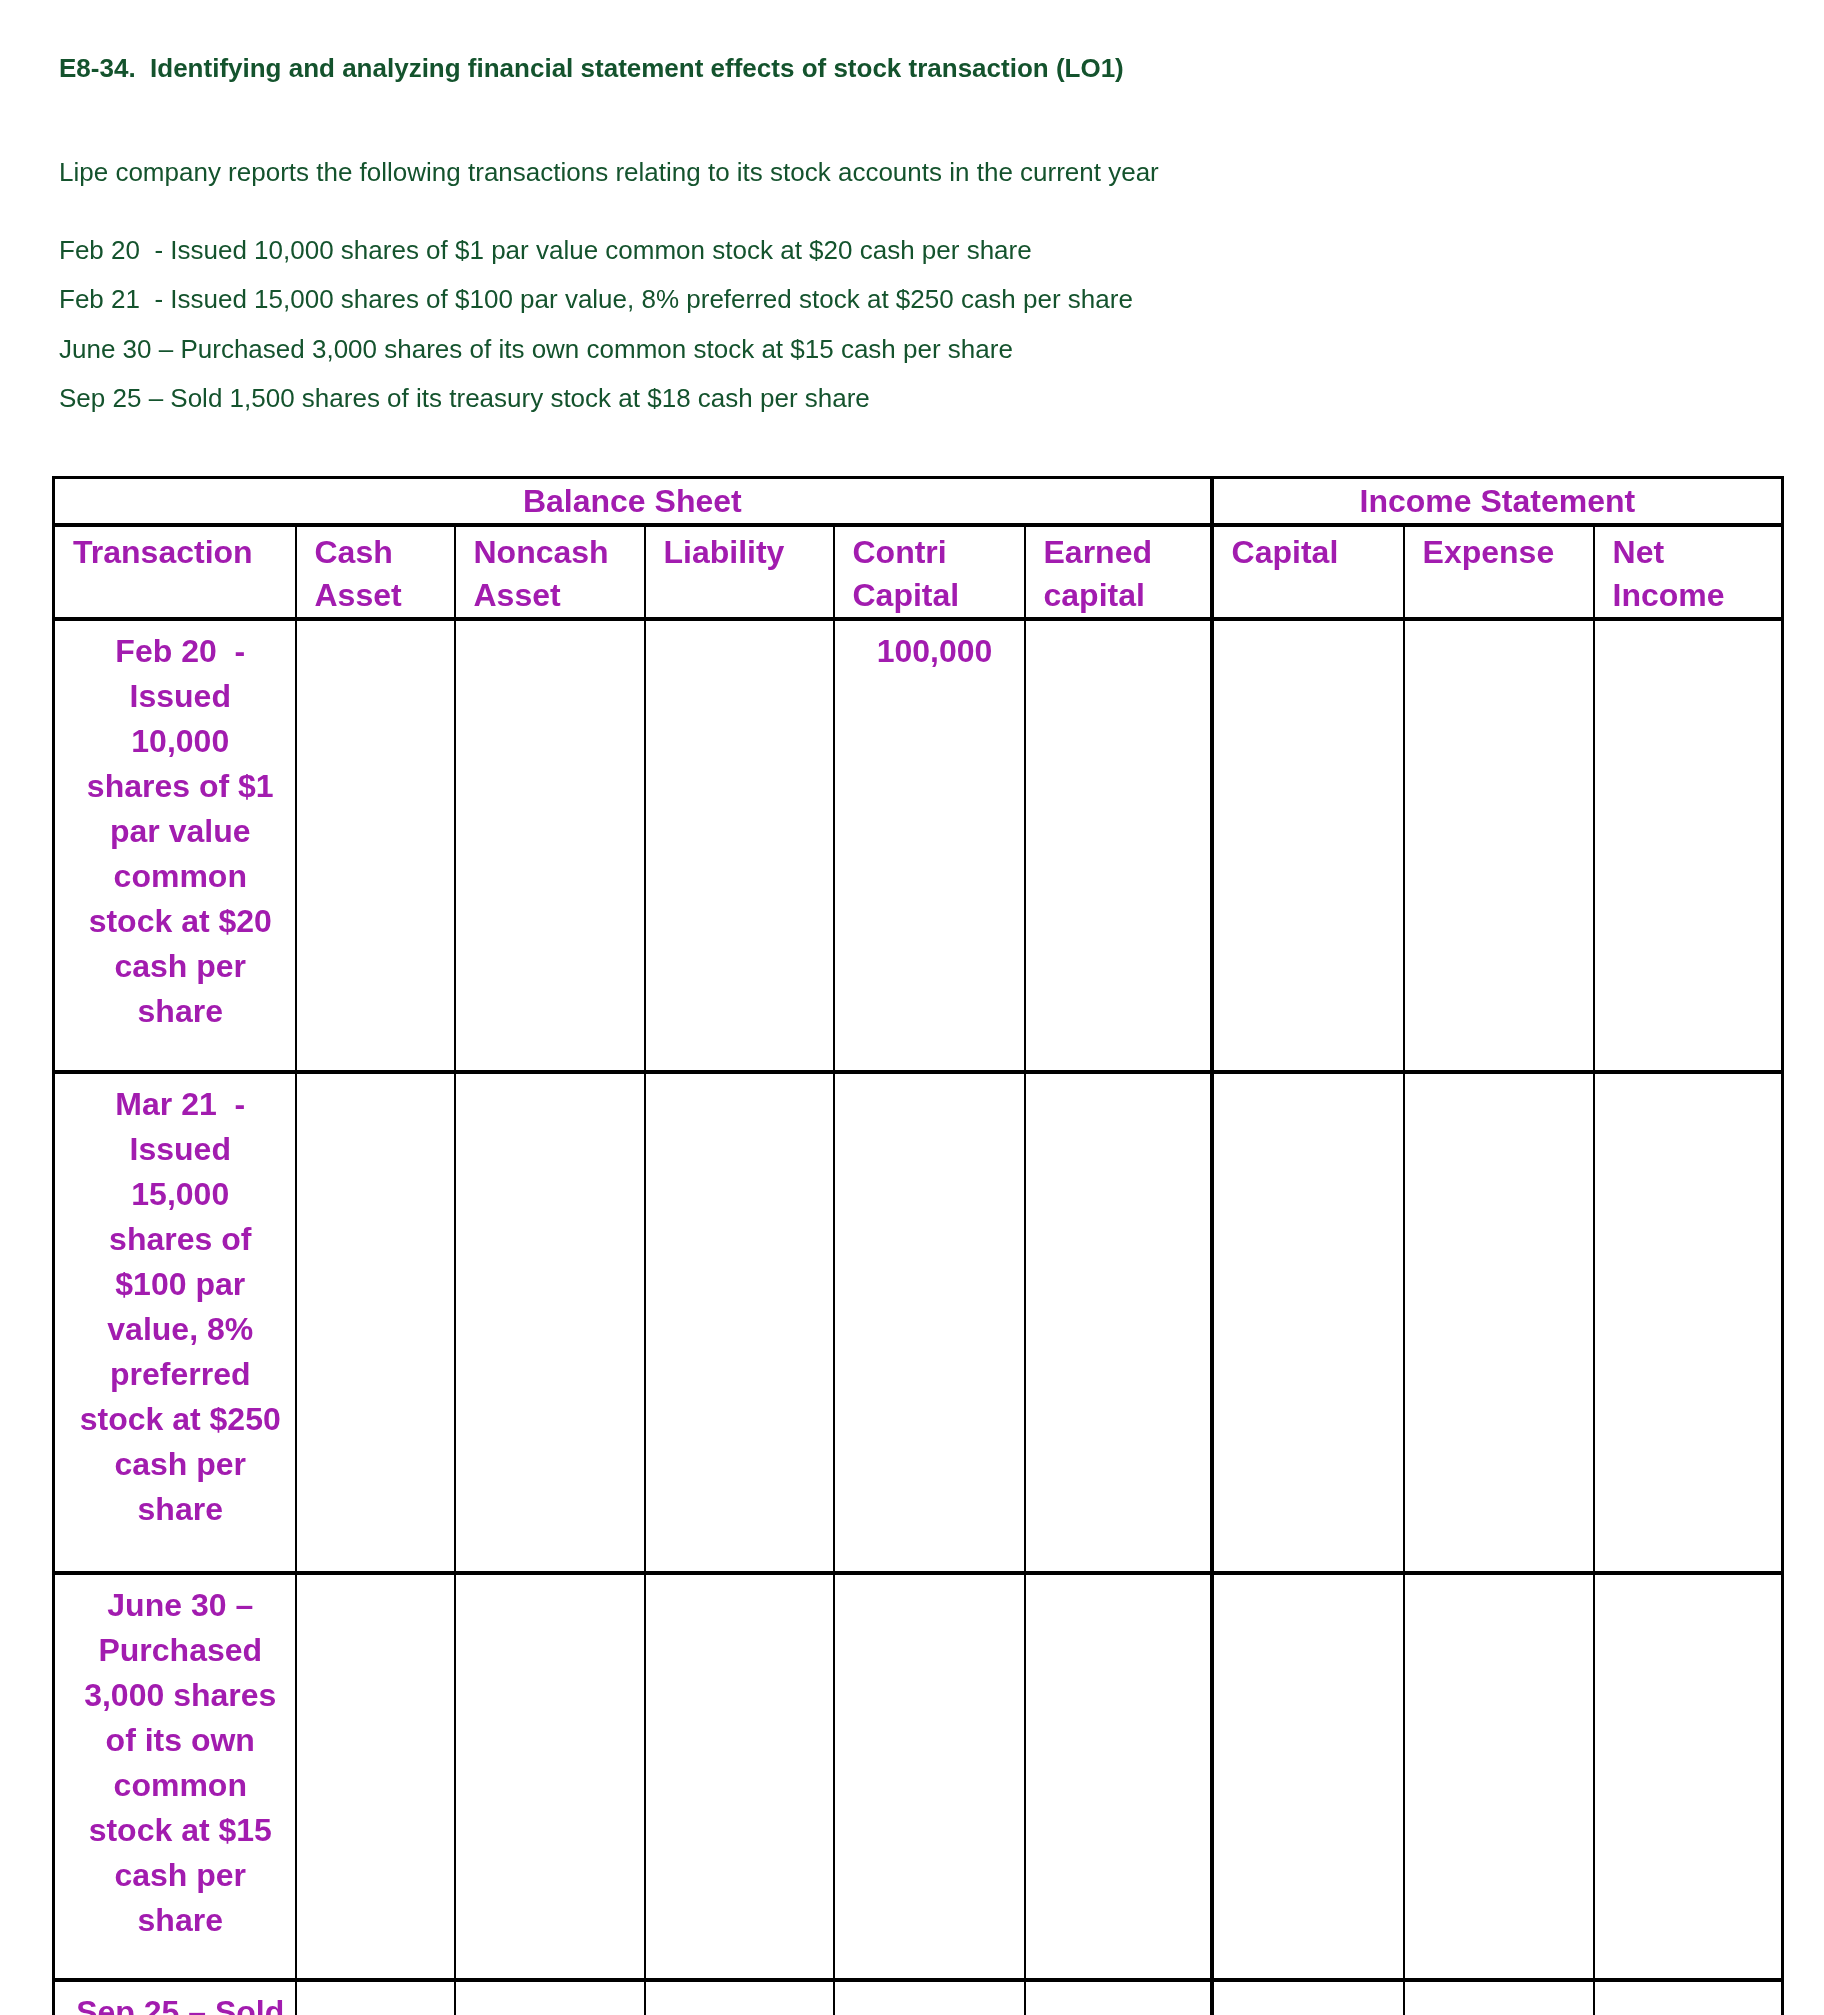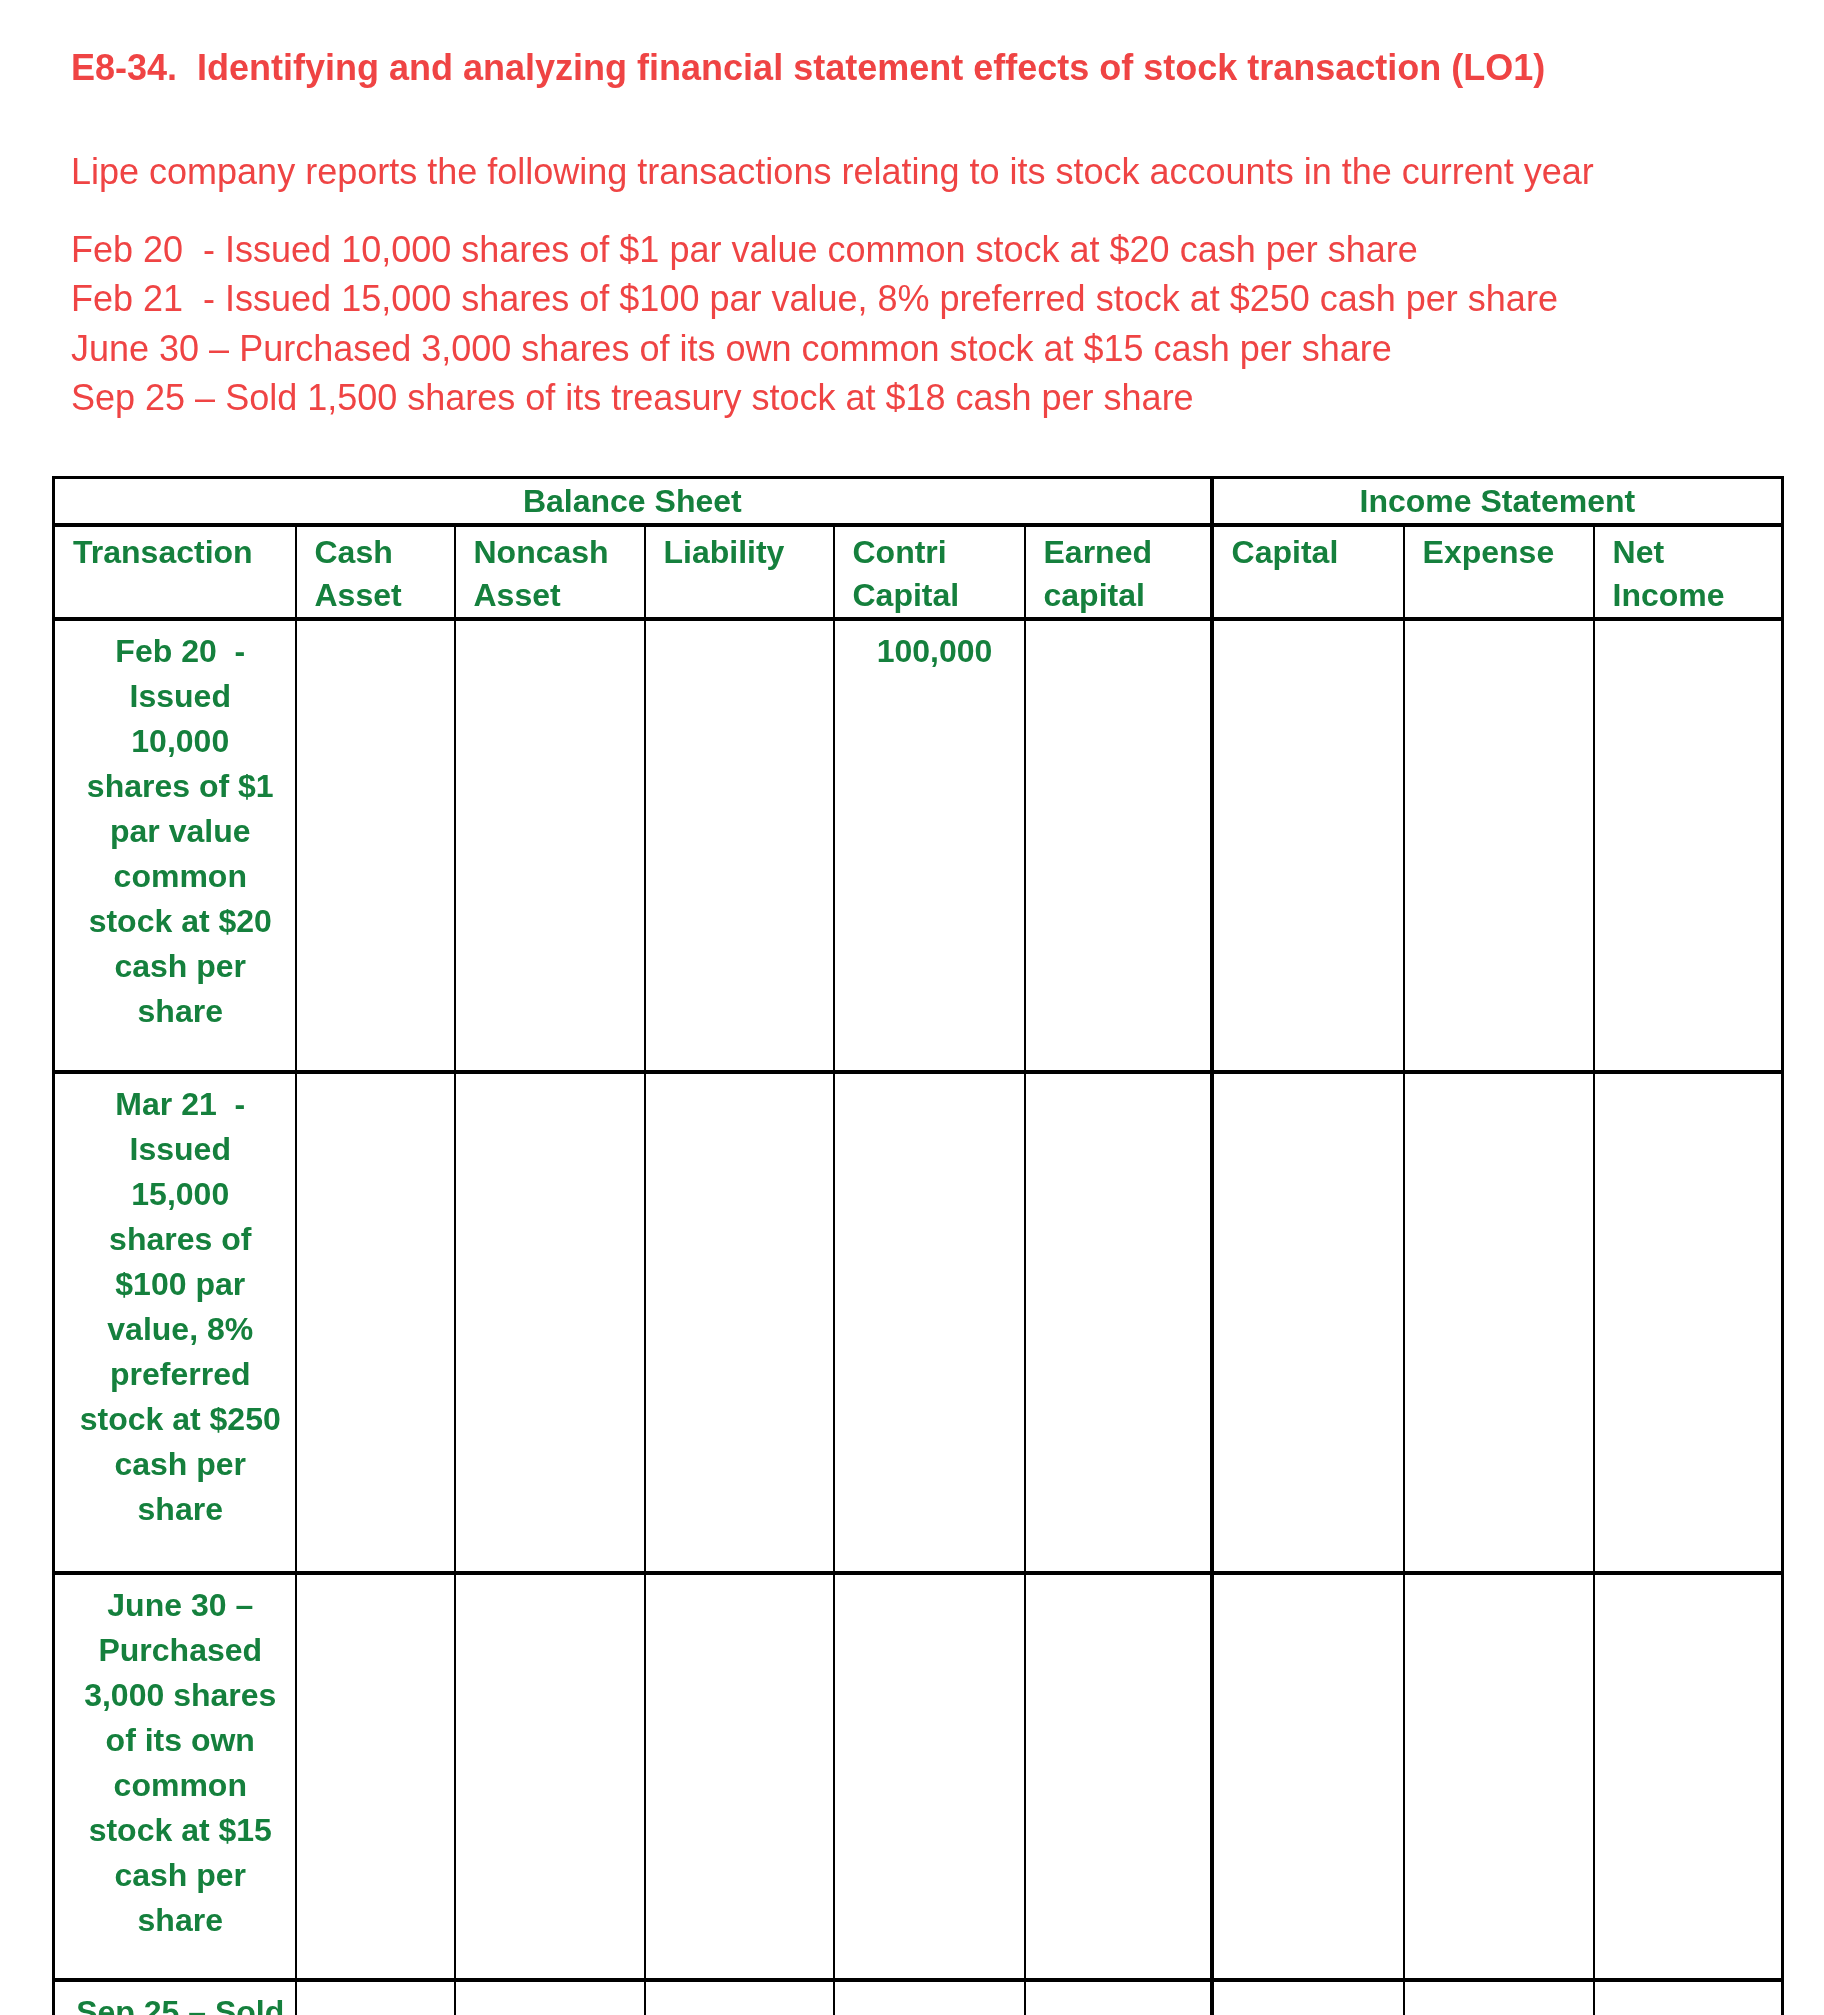--- a/index.html
+++ b/index.html
@@ -7,45 +7,45 @@
     position: relative;
     width: 1825px;
     height: 2358px;
     background: #ffffff;
     color: #000000;
     font-family: "Liberation Sans", sans-serif;
     overflow: hidden;
   }
   .doc-text {
     position: absolute;
-    left: 71px;
-    font-size: 36px;
+    left: 59px;
+    font-size: 26px;
     line-height: 40px;
     white-space: pre-wrap;
-    color: #ef4444;
+    color: #14532d;
   }
   .doc-title { top: 48px; font-weight: bold; }
   .doc-intro { top: 140px; margin-top: 12px; }
   .tx-line-0 { top: 230px; }
   .tx-line-1 { top: 279px; }
   .tx-line-2 { top: 329px; }
   .tx-line-3 { top: 378px; }
 
   table.grid {
     position: absolute;
     left: 52px;
     top: 476px;
     width: 1729px;
     border-collapse: collapse;
     table-layout: fixed;
   }
   .grid th, .grid td {
     border: 2.8px solid #000000;
     background: #ffffff;
-    color: #15803d;
+    color: #a21caf;
     font-weight: bold;
     font-size: 32px;
     overflow: visible;
   }
   .grid .first-col { border-left-width: 3.2px; }
   .grid .last-col  { border-right-width: 3.2px; }
   .grid .is-start  { border-left-width: 4.4px; }
 
   tr.section-row { height: 47px; }
   tr.section-row th {

